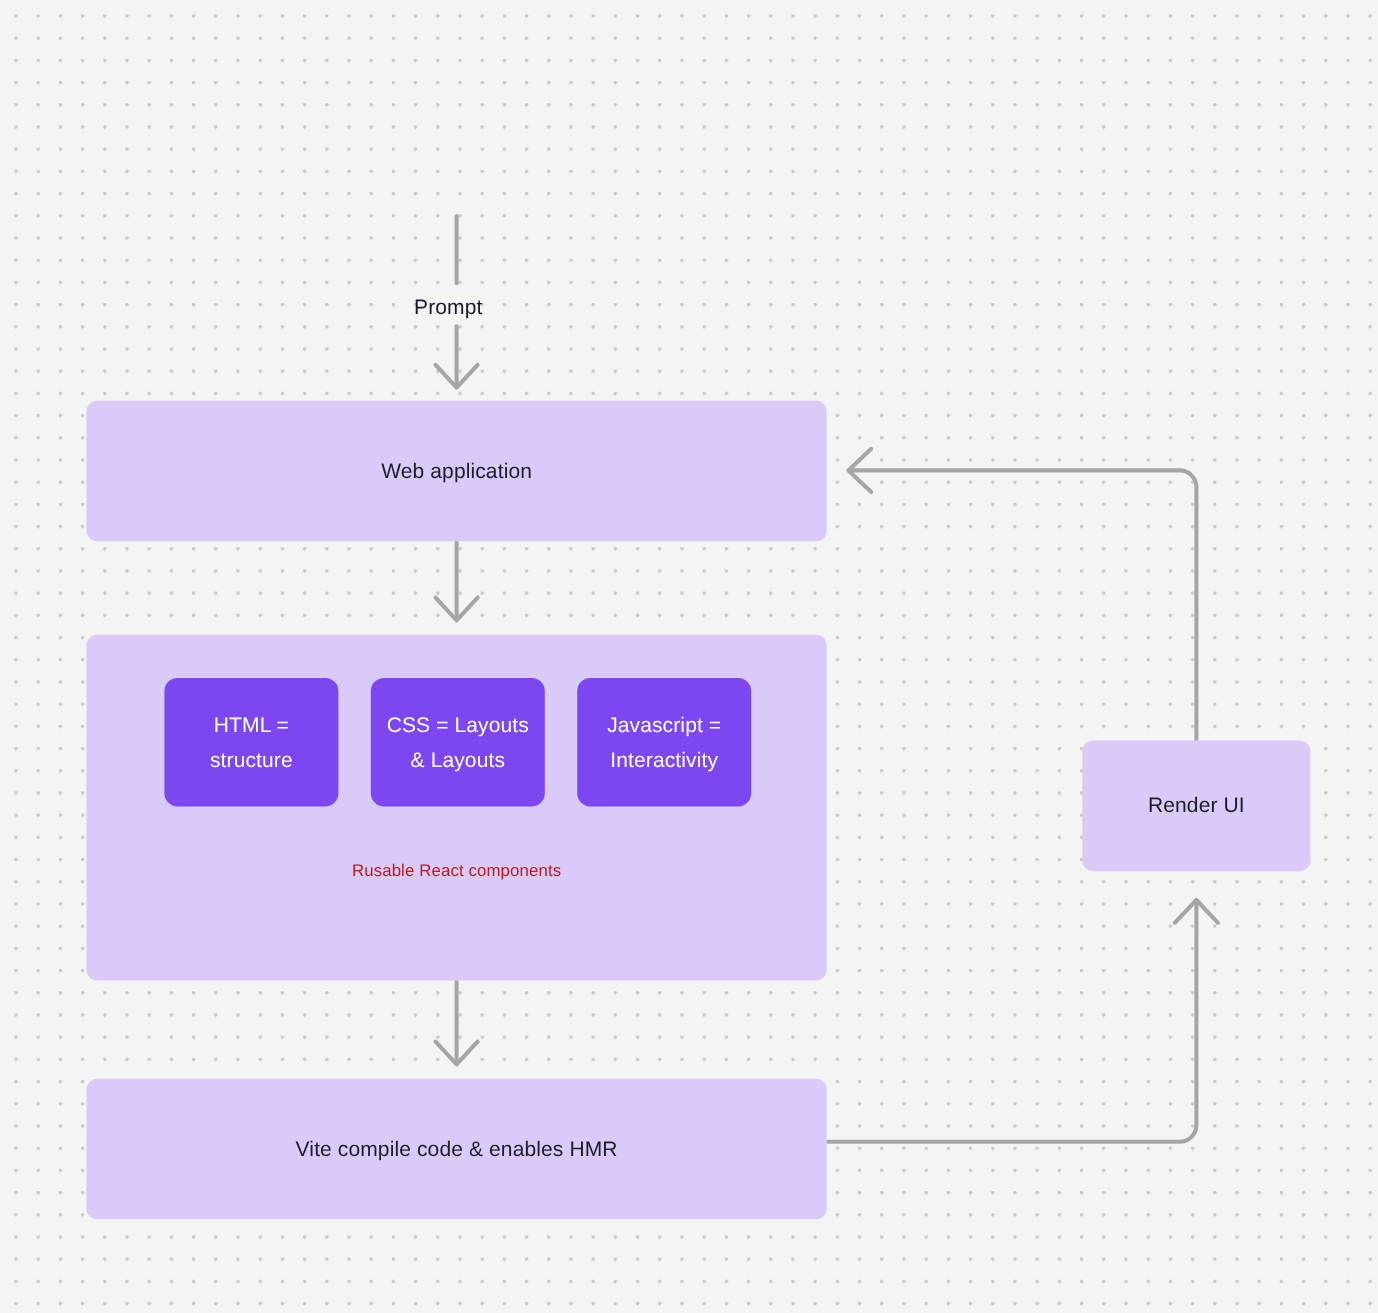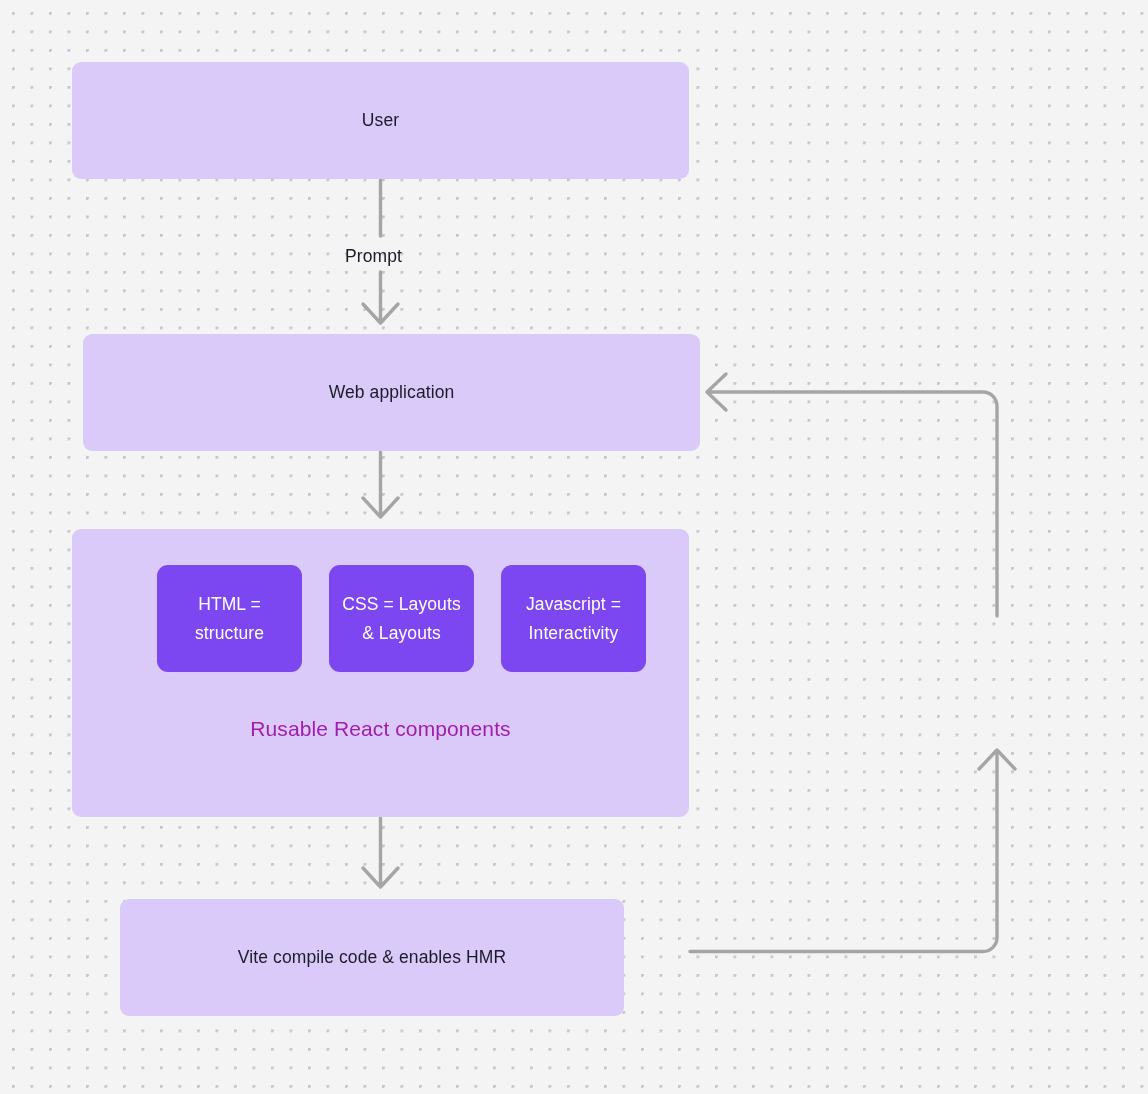--- a/index.html
+++ b/index.html
@@ -47,34 +47,33 @@
   }
   .node-label {
     font-size: 17.5px;
     color: #1d1b29;
     letter-spacing: 0.1px;
     text-align: center;
     line-height: 1.35;
   }
 
   #node-user       { left: 72px;  top: 62px;  width: 617px; height: 117px; }
-  #node-webapp     { left: 72px;  top: 334px; width: 617px; height: 117px; margin-left: 11px; }
+  #node-webapp     { left: 72px;  top: 334px; width: 617px; height: 117px; }
   #node-components { left: 72px;  top: 529px; width: 617px; height: 288px;
                      display: block; }
-  #node-vite       { left: 72px;  top: 899px; width: 504px; height: 117px; margin-left: 48px; }
+  #node-vite       { left: 72px;  top: 899px; width: 617px; height: 117px; }
   #node-render     { left: 902px; top: 617px; width: 190px; height: 109px; }
 
   
   .chips {
     position: absolute;
     left: 65px;
     top: 36px;
     display: flex;
     gap: 27px;
-    margin-left: 20px;
   }
   .chip {
     width: 145px;
     height: 107px;
     background: #7c46f0;
     border-radius: 11px;
     display: flex;
     align-items: center;
     justify-content: center;
     box-sizing: border-box;
@@ -86,22 +85,22 @@
     line-height: 1.65;
     letter-spacing: 0.1px;
   }
 
   .components-caption {
     position: absolute;
     left: 0;
     top: 188px;
     width: 617px;
     text-align: center;
-    font-size: 21px;
-    color: #a21caf;
+    font-size: 14px;
+    color: #b91c1c;
     letter-spacing: 0.1px;
   }
 
   
   .edge-label {
     position: absolute;
     font-size: 17.5px;
     color: #1d1b29;
     letter-spacing: 0.1px;
     white-space: nowrap;
@@ -133,23 +132,20 @@
       <path d="M 690 951.5 L 983 951.5 A 14 14 0 0 0 997 937.5 L 997 752"></path>
       <path d="M 979 769 L 997 750 L 1015 769"></path>
 
       <path d="M 997 616 L 997 406 A 14 14 0 0 0 983 392 L 710 392"></path>
       <path d="M 726 374 L 707 392 L 726 410"></path>
     </g>
   </svg>
 
   <div class="edge-label" id="edge-label-prompt">Prompt</div>
 
-  <div class="node" id="node-user">
-    <div class="node-label">User</div>
-  </div>
 
   <div class="node" id="node-webapp">
     <div class="node-label">Web application</div>
   </div>
 
   <div class="node" id="node-components">
     <div class="chips">
 
       <div class="chip">
         <div class="chip-label">
@@ -173,14 +169,17 @@
       </div>
 
     </div>
     <div class="components-caption">Rusable React components</div>
   </div>
 
   <div class="node" id="node-vite">
     <div class="node-label">Vite compile code &amp; enables HMR</div>
   </div>
 
+  <div class="node" id="node-render">
+    <div class="node-label">Render UI</div>
+  </div>
 
 </div>
 
 </body></html>

